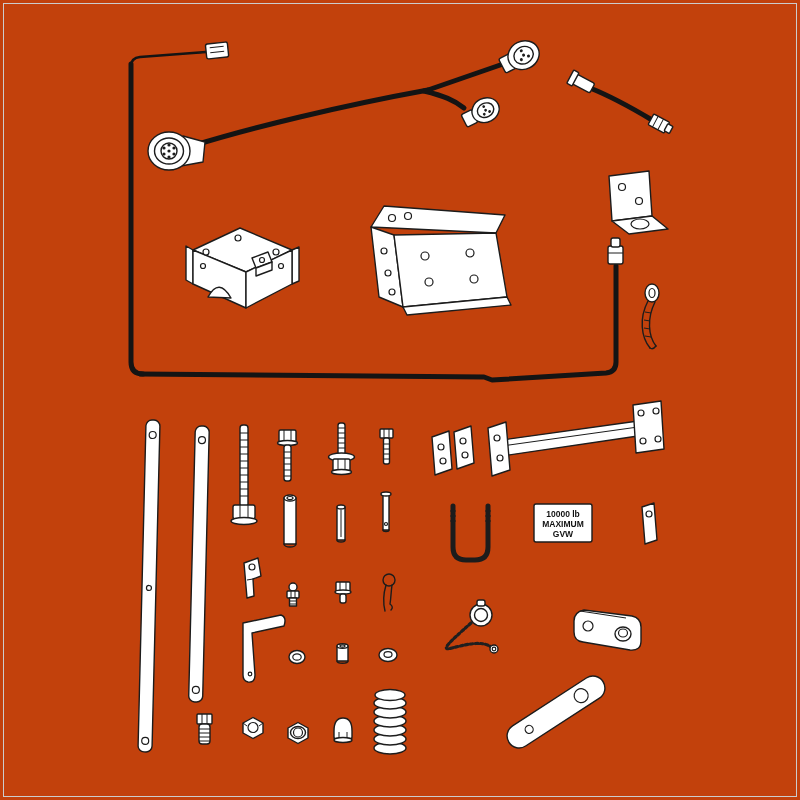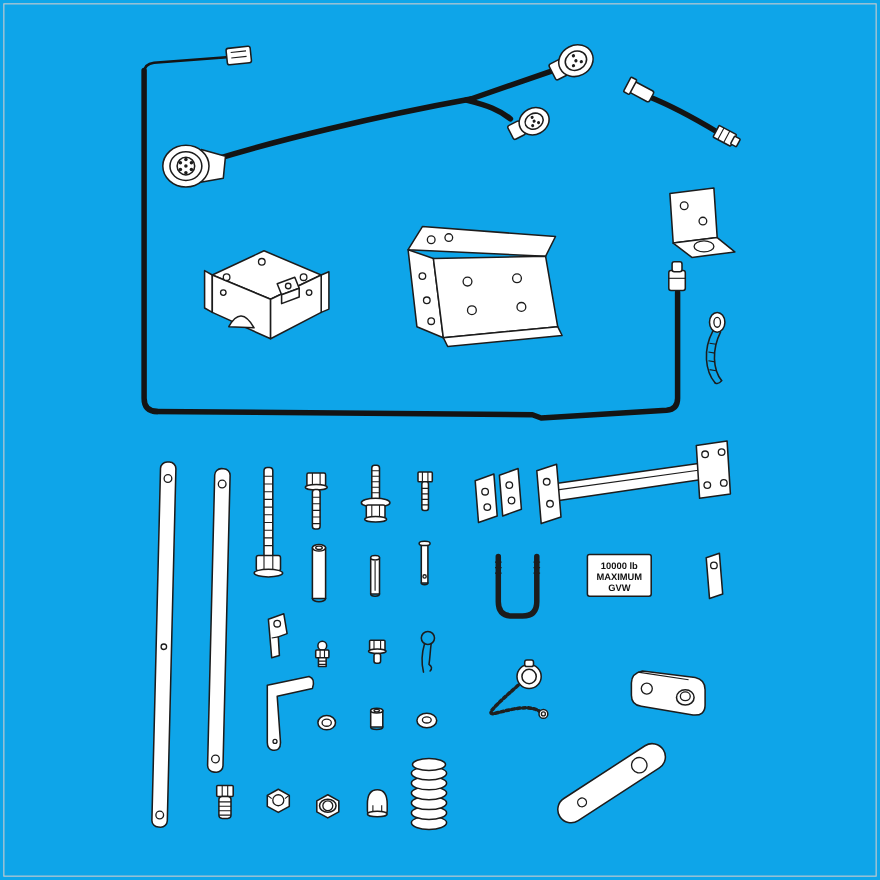--- a/index.html
+++ b/index.html
@@ -1,16 +1,16 @@
 <!DOCTYPE html>
 <html><head>
 <meta charset="utf-8">
 <style>
   html,body{margin:0;padding:0;background:#ffffff;}
-  .stage{width:800px;height:800px;position:relative;background:#0ea5e9;font-family:"Liberation Sans",sans-serif;text-align:right;}
+  .stage{width:800px;height:800px;position:relative;background:#c2410c;font-family:"Liberation Sans",sans-serif;text-align:right;}
   svg{display:block;}
   .frame{fill:none;stroke:#cccccc;stroke-width:1;}
   .cable{stroke:#141414;stroke-width:5;fill:none;stroke-linecap:round;stroke-linejoin:round;}
   .wire{stroke:#141414;stroke-width:2.4;fill:none;stroke-linecap:round;}
   .ln{stroke:#1c1c1c;fill:none;stroke-width:1.4;stroke-linejoin:round;stroke-linecap:round;}
   .fw{fill:#ffffff;stroke:#1c1c1c;stroke-width:1.4;stroke-linejoin:round;}
   .hole{fill:#ffffff;stroke:#1c1c1c;stroke-width:1.2;}
   .dot{fill:#1c1c1c;stroke:none;}
   .thin{stroke:#1c1c1c;stroke-width:1;fill:none;}
   .ubolt{stroke:#1c1c1c;stroke-width:5;fill:none;stroke-linecap:round;stroke-linejoin:round;}

